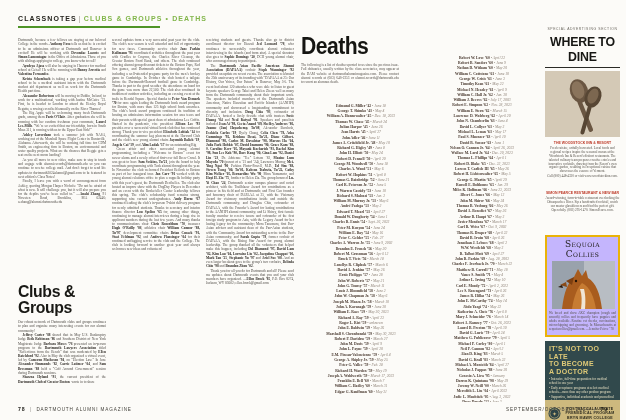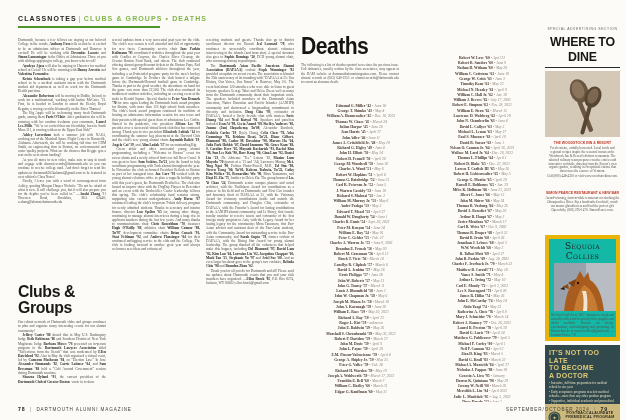--- a/index.html
+++ b/index.html
@@ -30,21 +30,21 @@
   .dd{font-style:italic;color:#8d8176;}
   .dintro{font-style:normal;color:#55504a;}
   
   .rail-label{font-family:"Liberation Sans",sans-serif;font-size:3.4px;letter-spacing:.6px;color:#6b675f;text-align:center;}
   .rail-title{font-family:"Liberation Sans",sans-serif;font-weight:bold;font-size:13px;letter-spacing:-.2px;
               color:#171714;text-align:center;transform:scaleX(.95);transform-origin:50% 0;}
   .rail-rule{height:1px;background:#2a2a26;}
   .adhead{color:#bd3a28;font-family:"Liberation Sans",sans-serif;font-weight:bold;text-align:center;}
   .adbody{color:#56524b;text-align:center;}
   .rsc{width:200%;transform:scale(.5);transform-origin:0 0;font-size:6.5px;line-height:7.9px;}
-  .colliebox{border:4px solid #eab308;background:#14b8a6;}
+  .colliebox{border:2px solid #eab308;background:#c4b5fd;}
   .collietitle{font-family:"DejaVu Serif",serif;font-variant:small-caps;text-align:center;color:#23211d;font-size:9px;letter-spacing:.4px;}
   .bm{background:#31494c;color:#e9e2c4;}
   .bm-head{color:#ddc877;font-family:"Liberation Sans",sans-serif;font-weight:bold;font-size:7px;line-height:7.6px;letter-spacing:.3px;}
   .bm-band{background:#cdb97e;color:#2c2a1d;}
   .footer{font-family:"Liberation Sans",sans-serif;font-size:4.6px;letter-spacing:.9px;color:#45433d;}
   .fpg{font-weight:bold;font-size:5.2px;color:#1e1d19;}
   svg{display:block;}
 </style>
 </head>
 <body>

